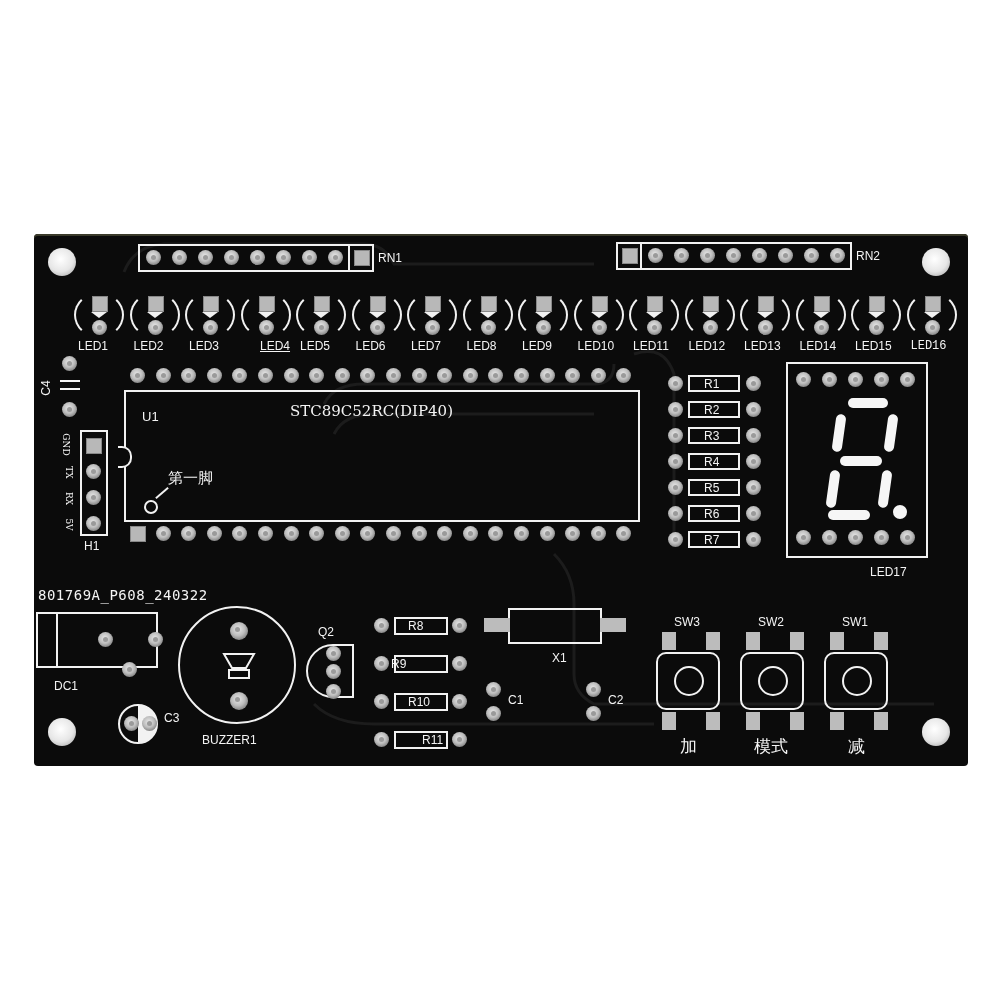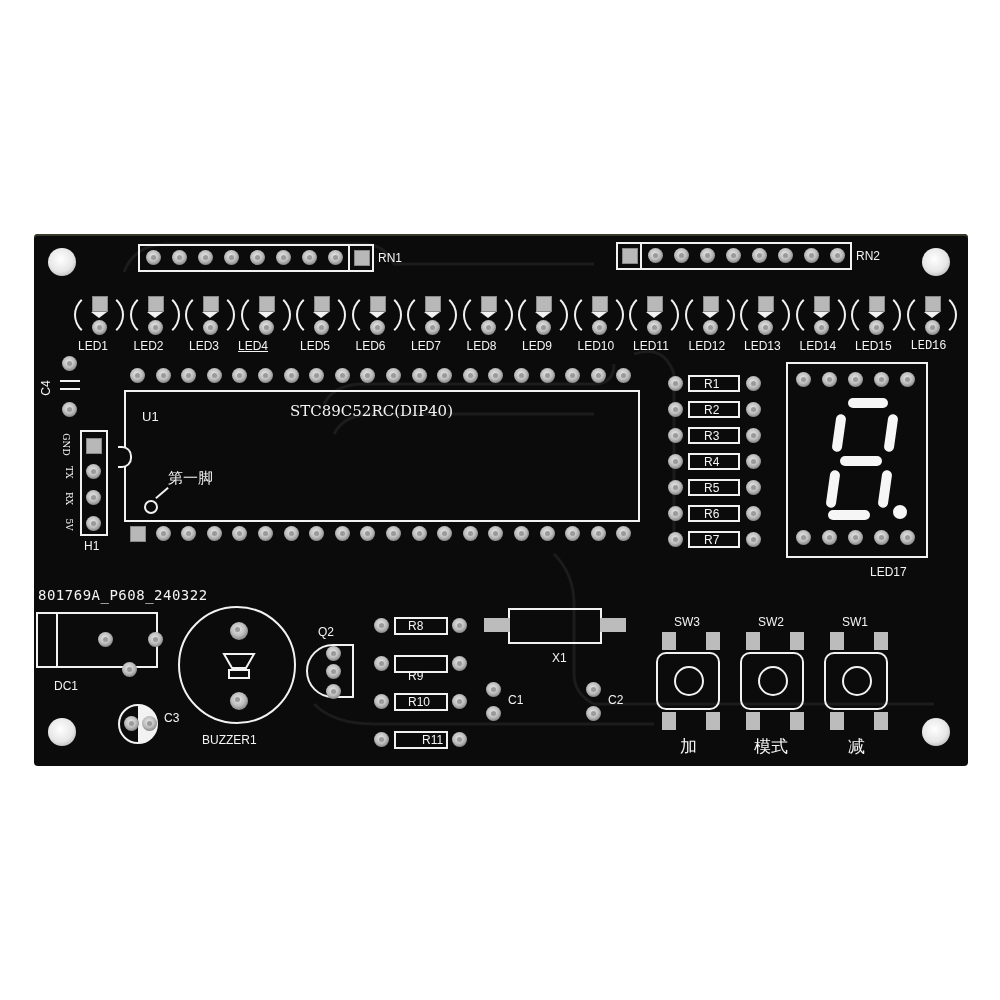--- a/index.html
+++ b/index.html
@@ -77,21 +77,21 @@
       <div class="abs silk" style="left:99.5px;top:106px;">LED2</div>
       <div class="abs" style="left:151px;top:58px;width:50px;height:46px;border:2px solid #f2f2f2;border-radius:50%;border-top-color:transparent;border-bottom-color:transparent;box-sizing:border-box;"></div>
       <div class="sqpad" style="left:169px;top:62px;"></div>
       <div class="abs" style="left:168px;top:78px;width:0;height:0;border-left:8px solid transparent;border-right:8px solid transparent;border-top:6px solid #f2f2f2;"></div>
       <div class="pad" style="left:169px;top:86px;"></div>
       <div class="abs silk" style="left:155px;top:106px;">LED3</div>
       <div class="abs" style="left:206.5px;top:58px;width:50px;height:46px;border:2px solid #f2f2f2;border-radius:50%;border-top-color:transparent;border-bottom-color:transparent;box-sizing:border-box;"></div>
       <div class="sqpad" style="left:224.5px;top:62px;"></div>
       <div class="abs" style="left:223.5px;top:78px;width:0;height:0;border-left:8px solid transparent;border-right:8px solid transparent;border-top:6px solid #f2f2f2;"></div>
       <div class="pad" style="left:224.5px;top:86px;"></div>
-      <div class="abs silk" style="left:204px;top:106px;text-decoration:underline;">LED4</div>
+      <div class="abs silk" style="left:226px;top:106px;text-decoration:underline;">LED4</div>
       <div class="abs" style="left:262px;top:58px;width:50px;height:46px;border:2px solid #f2f2f2;border-radius:50%;border-top-color:transparent;border-bottom-color:transparent;box-sizing:border-box;"></div>
       <div class="sqpad" style="left:280px;top:62px;"></div>
       <div class="abs" style="left:279px;top:78px;width:0;height:0;border-left:8px solid transparent;border-right:8px solid transparent;border-top:6px solid #f2f2f2;"></div>
       <div class="pad" style="left:280px;top:86px;"></div>
       <div class="abs silk" style="left:266px;top:106px;">LED5</div>
       <div class="abs" style="left:317.5px;top:58px;width:50px;height:46px;border:2px solid #f2f2f2;border-radius:50%;border-top-color:transparent;border-bottom-color:transparent;box-sizing:border-box;"></div>
       <div class="sqpad" style="left:335.5px;top:62px;"></div>
       <div class="abs" style="left:334.5px;top:78px;width:0;height:0;border-left:8px solid transparent;border-right:8px solid transparent;border-top:6px solid #f2f2f2;"></div>
       <div class="pad" style="left:335.5px;top:86px;"></div>
       <div class="abs silk" style="left:321.5px;top:106px;">LED6</div>
@@ -303,21 +303,21 @@
     <div class="pad" style="left:292px;top:430px;"></div>
     <div class="pad" style="left:292px;top:450px;"></div>
 
   <div id="rbottom">
       <div class="pad" style="left:340px;top:384px;"></div>
       <div class="outline" style="left:360px;top:383px;width:54px;height:18px;"></div>
       <div class="abs silk" style="left:374px;top:386px;">R8</div>
       <div class="pad" style="left:418px;top:384px;"></div>
       <div class="pad" style="left:340px;top:422px;"></div>
       <div class="outline" style="left:360px;top:421px;width:54px;height:18px;"></div>
-      <div class="abs silk" style="left:374px;top:424px;margin-top:12px;">R9</div>
+      <div class="abs silk" style="left:357px;top:424px;">R9</div>
       <div class="pad" style="left:418px;top:422px;"></div>
       <div class="pad" style="left:340px;top:460px;"></div>
       <div class="outline" style="left:360px;top:459px;width:54px;height:18px;"></div>
       <div class="abs silk" style="left:374px;top:462px;">R10</div>
       <div class="pad" style="left:418px;top:460px;"></div>
       <div class="pad" style="left:340px;top:498px;"></div>
       <div class="outline" style="left:360px;top:497px;width:54px;height:18px;"></div>
       <div class="abs silk" style="left:388px;top:500px;">R11</div>
       <div class="pad" style="left:418px;top:498px;"></div>
     </div>

